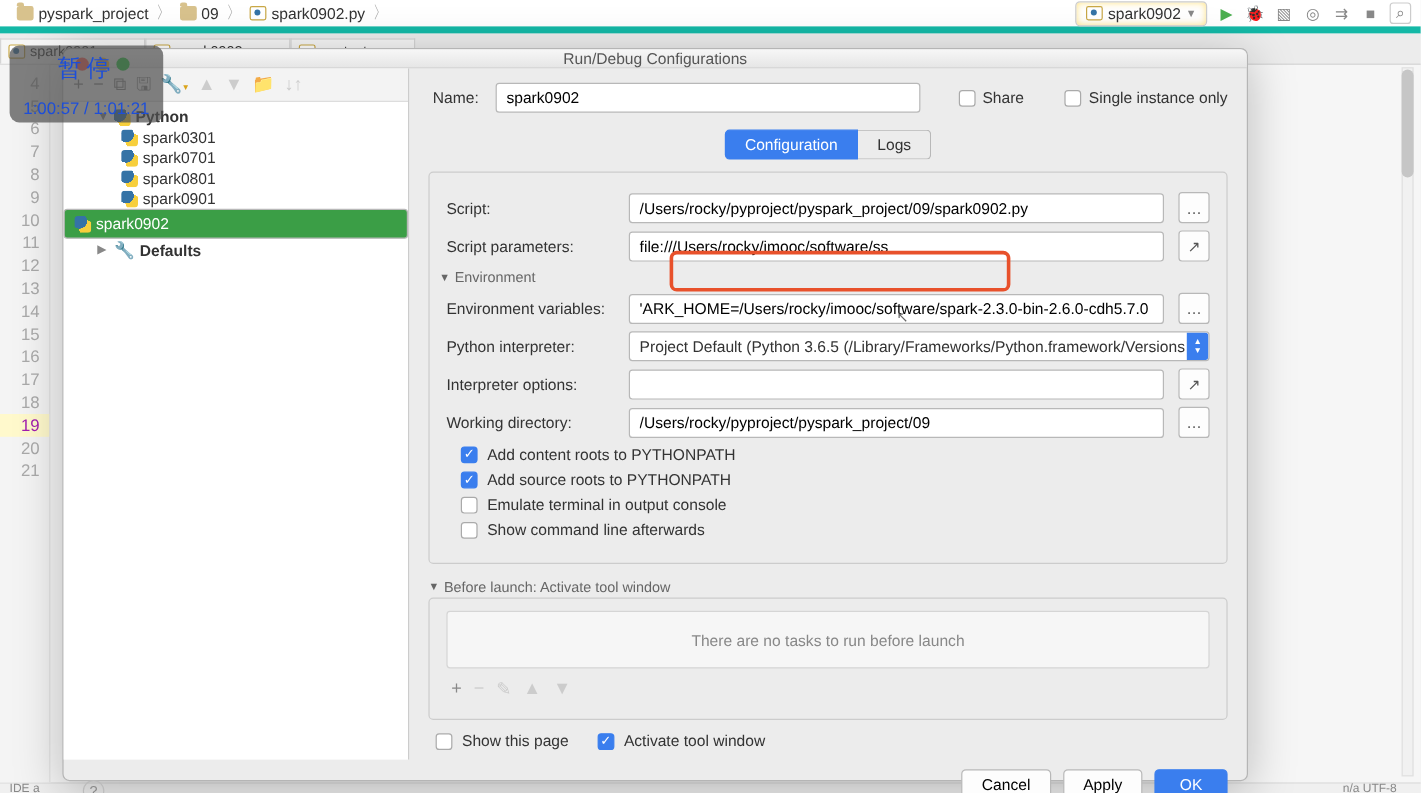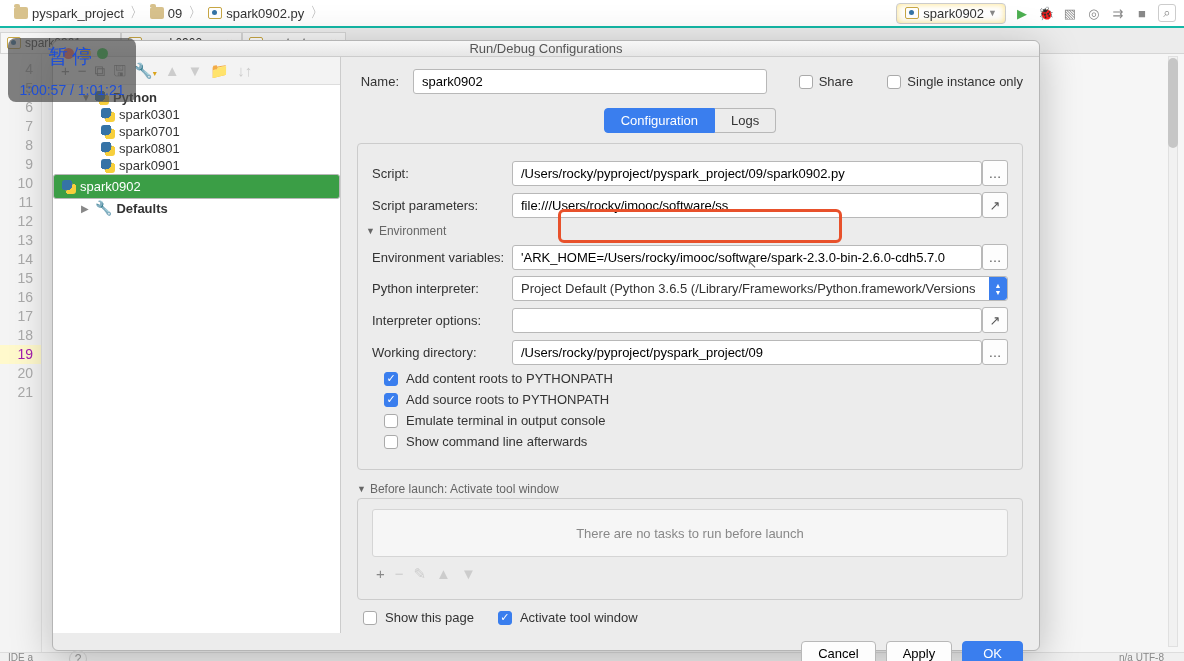--- a/index.html
+++ b/index.html
@@ -1,19 +1,19 @@
 <!DOCTYPE html>
 <html><head>
 <meta charset="utf-8">
 <style>
   * { box-sizing: border-box; font-family: -apple-system, "Helvetica Neue", Arial, sans-serif; }
   body { margin:0; background:#f6f6f6; width:1184px; height:661px; overflow:hidden; color:#333; font-size:13px; position:relative; }
 
   
-  .top-bar { height:28px; background:#fff; border-bottom:2px solid #14b8a6; display:flex; align-items:center; padding:0 8px;text-align:center; }
+  .top-bar { height:28px; background:#fff; border-bottom:6px solid #14b8a6; display:flex; align-items:center; padding:0 8px;text-align:center; }
   .crumb { display:flex; align-items:center; gap:4px; padding:0 6px; color:#333; }
   .crumb-sep { color:#aaa; font-size:14px; }
   .folder-icon, .pyfile-icon { width:14px; height:12px; }
   .folder-icon { background:#d8c28d; border-radius:2px; position:relative; }
   .folder-icon::before { content:""; position:absolute; top:-3px; left:0; width:6px; height:3px; background:#d8c28d; border-radius:2px 2px 0 0; }
   .pyfile-icon { background:#fff; border:1px solid #c8a745; border-radius:2px; position:relative; }
   .pyfile-icon::after { content:""; position:absolute; left:3px; top:2px; width:5px; height:5px; border-radius:50%; background:#3573a6; }
   .top-right { margin-left:auto; display:flex; align-items:center; gap:8px; }
   .run-config-dd { display:flex; align-items:center; gap:4px; background:#fff; border:1px solid #ccc; border-radius:4px; padding:2px 8px; box-shadow:0 0 6px rgba(255,200,0,0.5) inset; }
   .tb-icon { width:16px; height:16px; display:flex; align-items:center; justify-content:center; color:#888; }
@@ -68,21 +68,21 @@
   .chk-box { width:14px; height:14px; border:1px solid #aaa; border-radius:3px; background:#fff; display:flex; align-items:center; justify-content:center; }
   .chk-box.on { background:#3a7eee; border-color:#3a7eee; color:#fff; font-size:11px; }
 
   .seg-tabs { display:flex; justify-content:center; margin:6px 0 10px; }
   .seg { border:1px solid #b8b8b8; padding:4px 16px; font-size:13px; }
   .seg:first-child { border-radius:4px 0 0 4px; }
   .seg:last-child { border-radius:0 4px 4px 0; border-left:none; }
   .seg.active { background:#3a7eee; color:#fff; border-color:#3a7eee; }
 
   .section { border:1px solid #ccc; border-radius:4px; background:#ececec; padding:10px 14px 14px; margin-bottom:8px; }
-  .field { display:flex; align-items:center; margin:6px 0; }
+  .field { display:flex; align-items:center; gap:12px; margin:6px 0; }
   .field label { width:140px; }
   .field .txt, .field .sel { flex:1; }
   .btn-sq { width:26px; height:26px; border:1px solid #b8b8b8; border-radius:3px; background:#fdfdfd; font-size:13px; color:#555; display:flex; align-items:center; justify-content:center; }
   .sel { background:#fff; border:1px solid #b8b8b8; border-radius:3px; padding:4px 8px; font-size:13px; position:relative; overflow:hidden; white-space:nowrap; }
   .sel-arrows { position:absolute; right:0; top:0; bottom:0; width:18px; background:#3a7eee; color:#fff; display:flex; flex-direction:column; align-items:center; justify-content:center; font-size:7px; border-radius:0 3px 3px 0; }
 
   .mini-hdr { display:flex; align-items:center; gap:4px; color:#666; margin:4px 0 2px -6px; font-size:12px; }
   .mini-hdr .tw { font-size:9px; }
 
   .highlight-box { border:3px solid #e8512b; border-radius:6px; position:absolute; left:505px; top:168px; width:284px; height:34px; z-index:30; pointer-events:none; }

